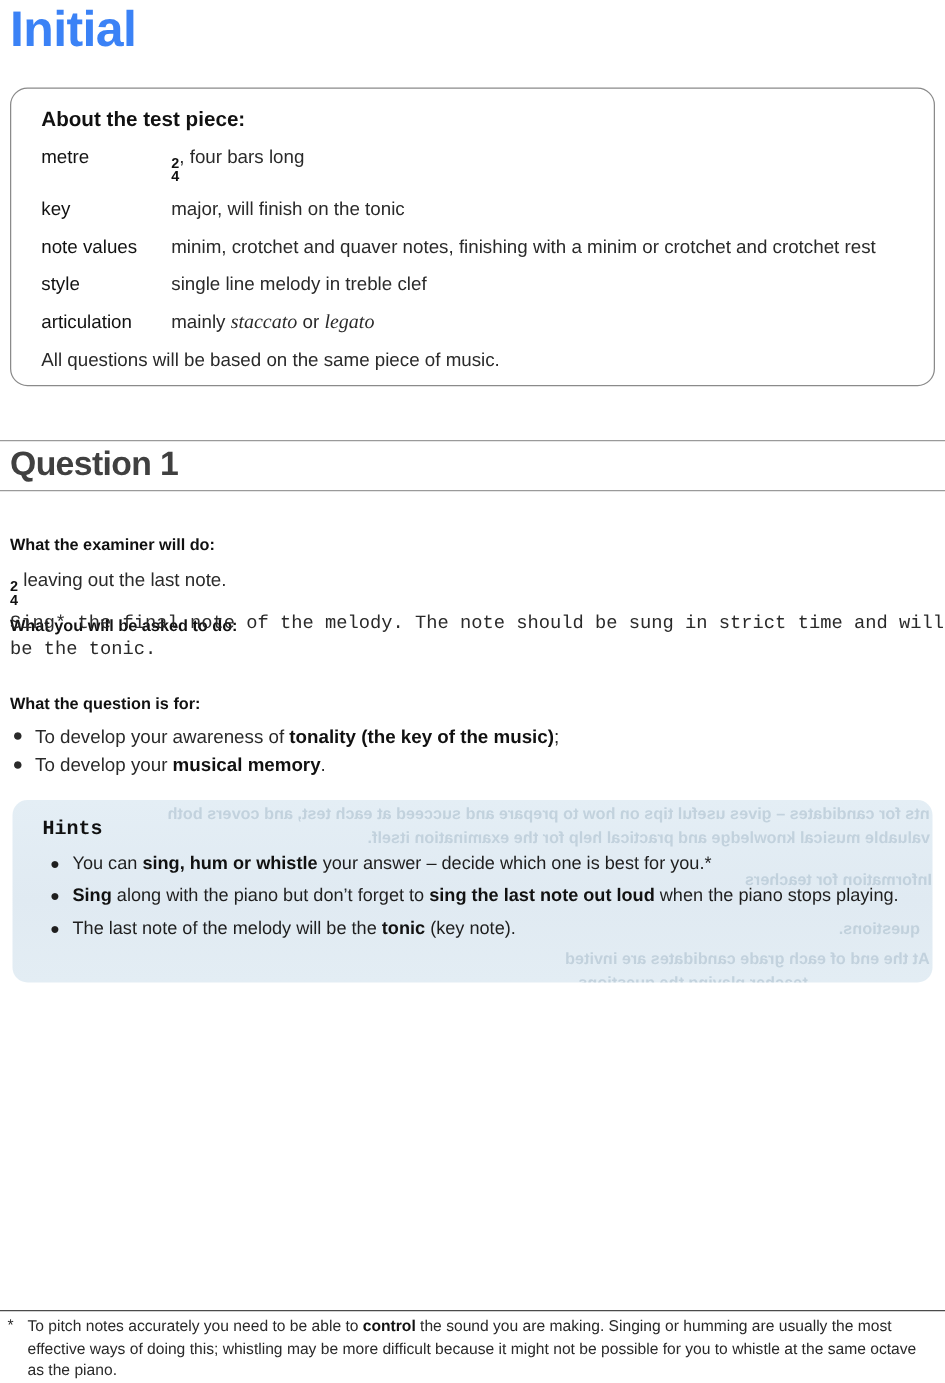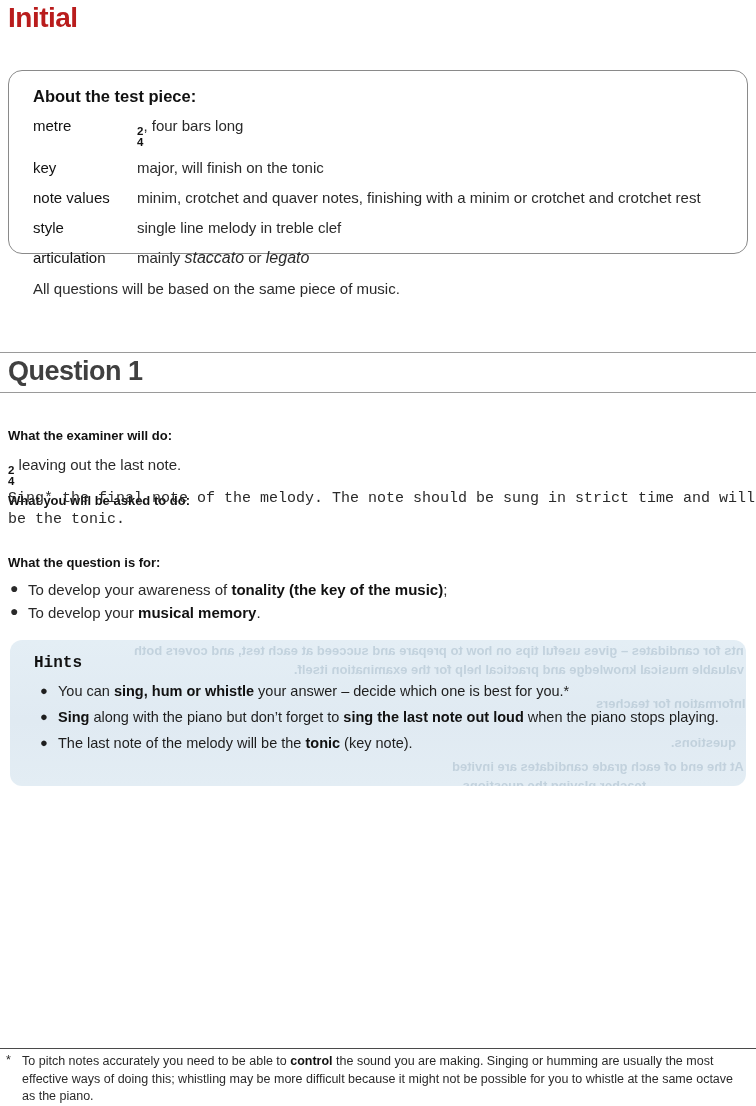--- a/index.html
+++ b/index.html
@@ -5,35 +5,35 @@
   * { margin:0; padding:0; box-sizing:border-box; }
   html,body { background:#ffffff; }
   #page {
     position:relative; width:756px; height:1106px; background:#ffffff;
     font-family:"Liberation Sans", sans-serif; color:#242424; overflow:hidden;
   }
   .abs { position:absolute; }
 
   
   .page-title {
-    left:8px; top:2px; font-size:28px; font-weight:800; color:#b91c1c; letter-spacing:-0.5px;
+    left:8px; top:2px; font-size:40px; font-weight:800; color:#3b82f6; letter-spacing:-0.5px;
   }
 
   
   .about-box {
-    left:8px; top:70px; width:740px; height:184px;
+    left:8px; top:70px; width:740px; height:239px;
     border:1.5px solid #8a8a8a; border-radius:14px;
     padding:16px 24px 0 24px; background:#fff;
   }
   .about-heading { font-size:16.5px; font-weight:700; color:#111; margin-bottom:9px; }
   .about-row { display:flex; margin-bottom:9px; font-size:15px; line-height:21px; }
   .about-row .lbl { width:104px; font-weight:400; color:#111; flex:0 0 104px; }
   .about-row .val { color:#2a2a2a; white-space:nowrap; }
   .about-closing { font-size:15px; color:#2a2a2a; margin-top:12px; }
-  .it { font-family:Liberation Sans, sans-serif; font-style:italic; font-size:16px;margin-top:40px; }
+  .it { font-family:Liberation Serif, serif; font-style:italic; font-size:16px;margin-top:40px; }
 
   
   .frac {
     display:inline-flex; flex-direction:column; vertical-align:-4px;
     font-size:11.5px; font-weight:700; line-height:0.95; text-align:center; color:#111;
   }
 
   
   .rule { left:0; width:756px; border-top:1px solid #9a9a9a; height:0; }
   .q1-rule-top { top:352px; }

